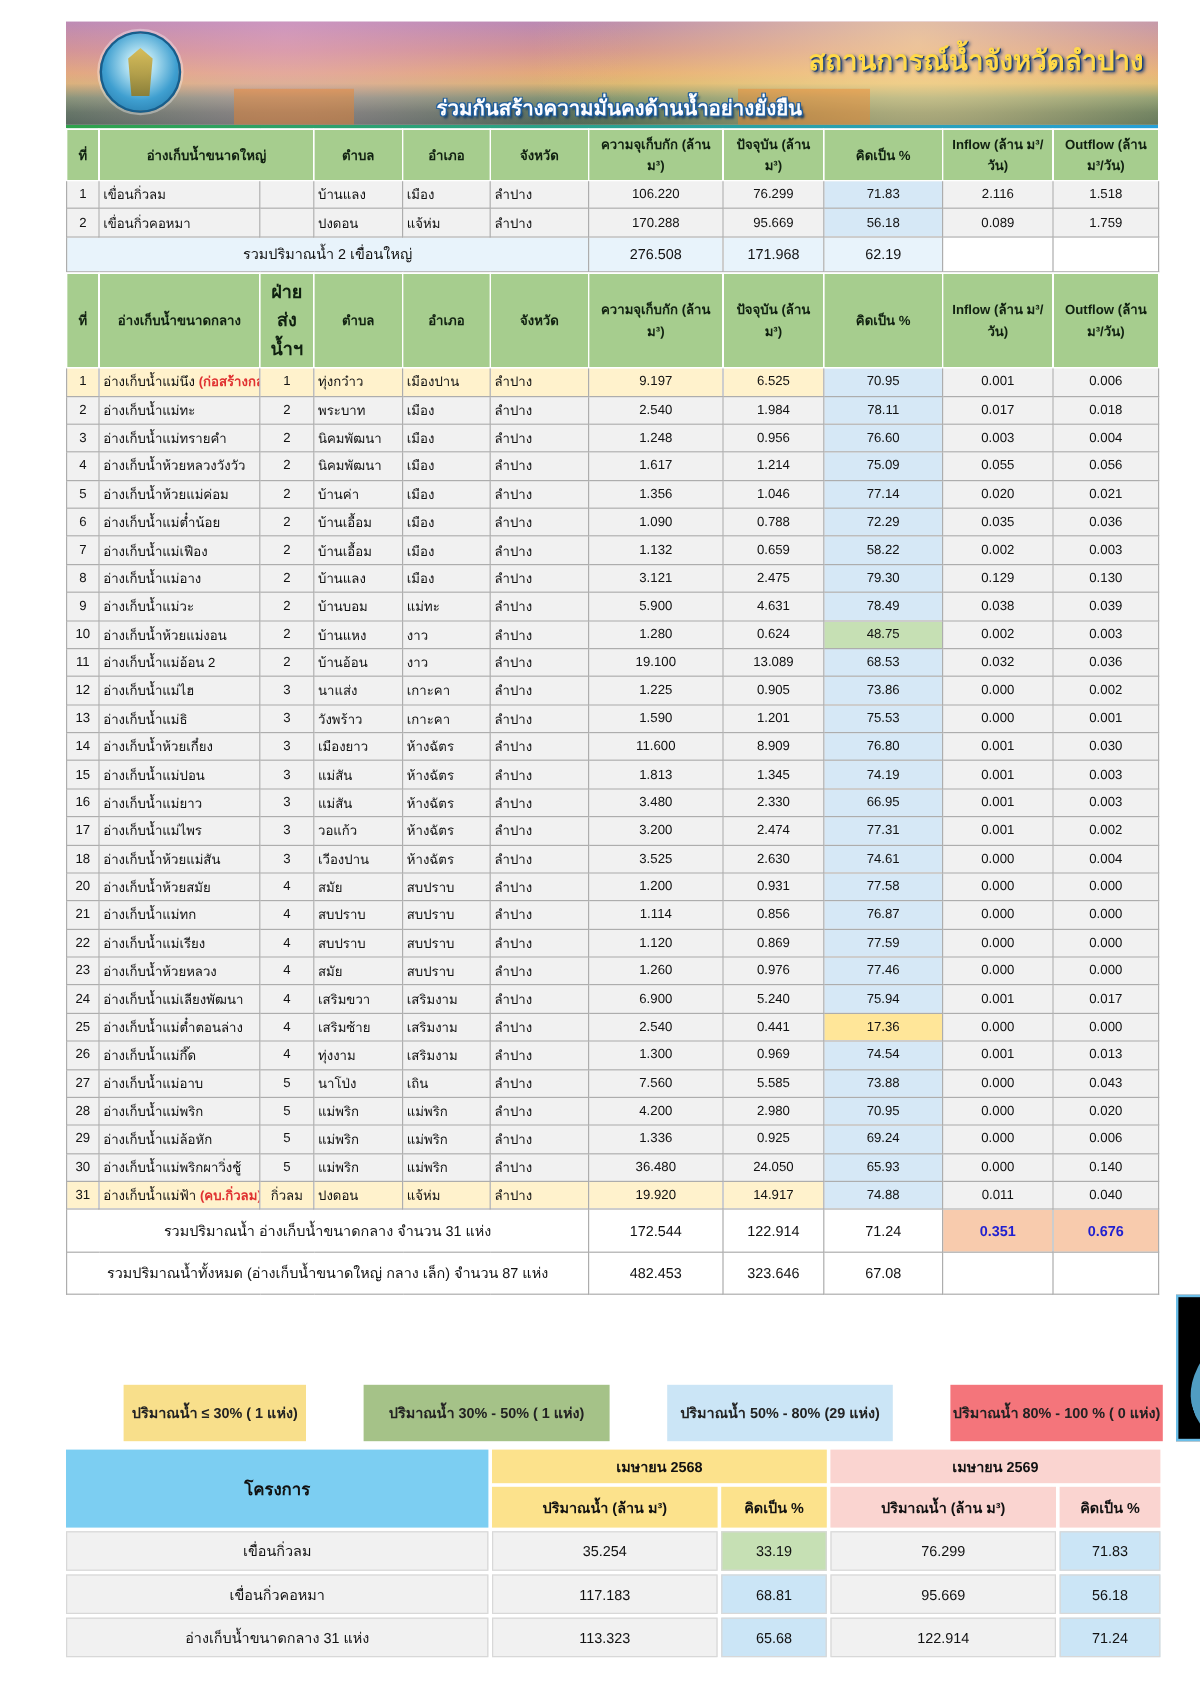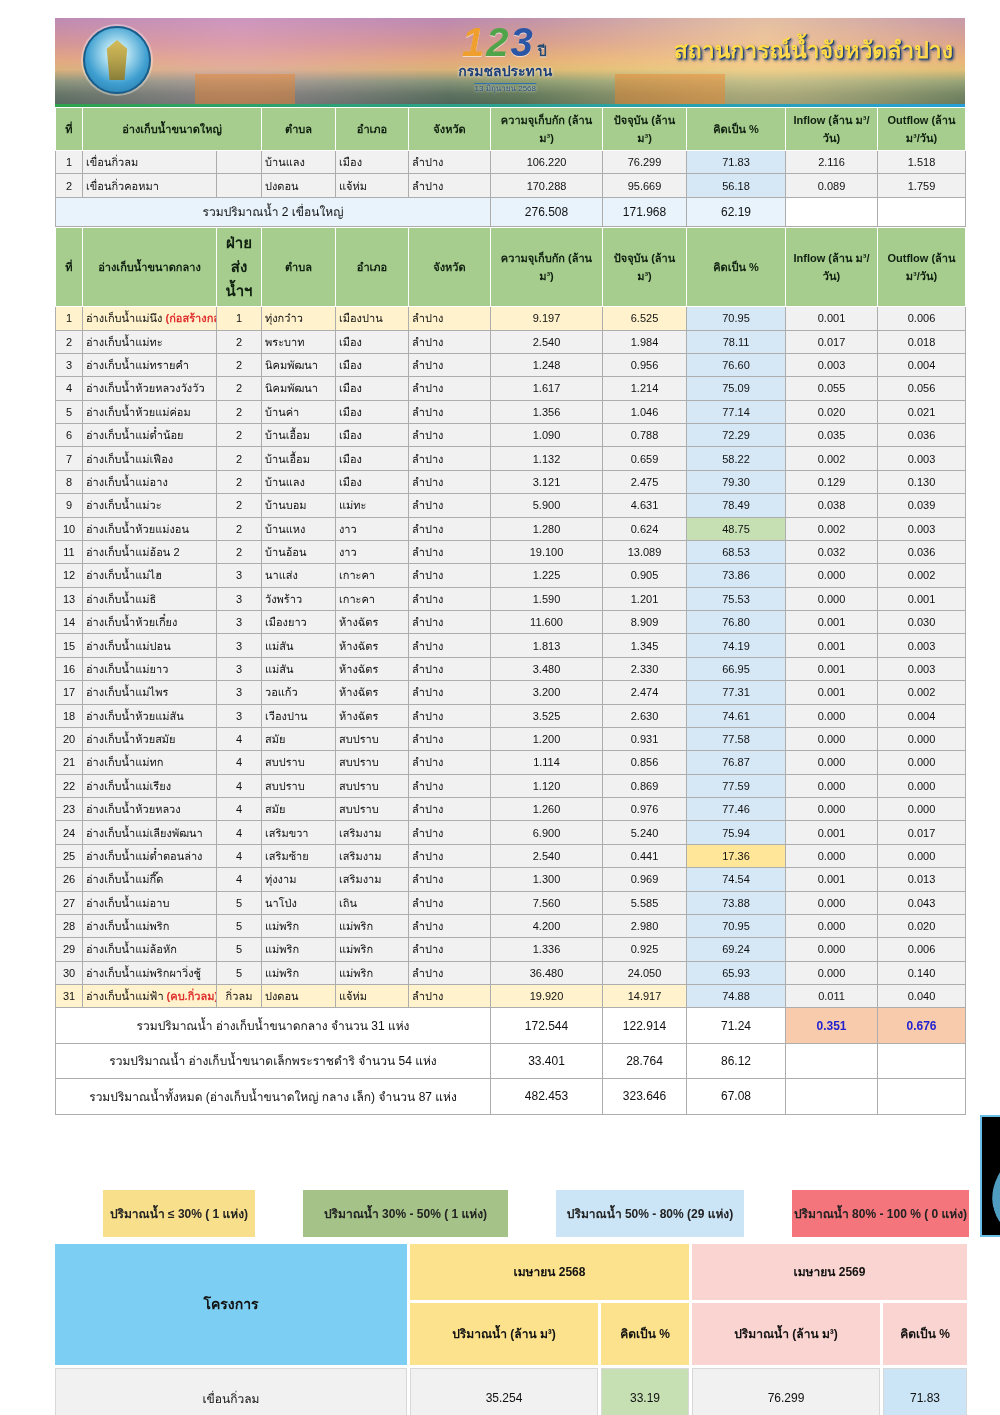--- a/index.html
+++ b/index.html
@@ -72,21 +72,21 @@
     border:10px solid #5FB9E4;border-right-color:transparent;border-bottom-color:#8ED2ee;
     transform:rotate(-18deg);opacity:.85;}
   .hl-small{position:absolute;top:14px;left:62px;color:#F08A1E;font-size:10px;font-weight:bold;font-style:italic;}
   .hl-num{position:absolute;top:24px;left:28px;font-size:34px;font-weight:bold;font-style:italic;color:#F08A1E;
     text-shadow:-2px -2px 0 #fff,2px -2px 0 #fff,-2px 2px 0 #fff,2px 2px 0 #fff,3px 3px 0 #d86f10;}
   .hl-cap{position:absolute;bottom:12px;left:0;right:0;text-align:center;color:#2d8fc4;font-size:10.5px;font-weight:bold;
     text-shadow:0 0 2px #fff;}
 
   
   table.cmp{border-collapse:separate;border-spacing:3px;table-layout:fixed;width:916px;margin:4px 0 0 -3px;font-size:12px;}
-  table.cmp th,table.cmp td{padding:17px;overflow:hidden;}
+  table.cmp th,table.cmp td{padding:3px;overflow:hidden;}
   table.cmp th{font-weight:bold;}
   .c-proj{background:#7CCEF2;font-size:14px;}
   .c-y68{background:#FCE28C;height:22px;}
   .c-y69{background:#FAD4D0;}
   .c-y68sub{background:#FCE28C;height:28px;}
   .c-y69sub{background:#FAD4D0;height:28px;}
   table.cmp td{background:#F1F1F1;border:1px solid #D8D8D8;text-align:center;height:25px;}
   table.cmp td.blue{background:#CBE5F6;}
   table.cmp td.green{background:#C6E0B4;}
 </style>
@@ -94,26 +94,22 @@
 <body>
 
 <div class="page">
 
   <div class="banner">
     <div class="block1"></div>
     <div class="block2"></div>
     <div class="seal">
         <div class="inner"></div>
       </div>
-    <div class="rid-logo">
-      <div class="rid-digits"><span class="d1">1</span><span class="d2">2</span><span class="d3">3</span><span class="yr">ปี</span></div>
-      <div class="rid-dept">กรมชลประทาน</div>
-      <div class="rid-date">13 มิถุนายน 2568</div>
-    </div>
     <div class="banner-title">สถานการณ์น้ำจังหวัดลำปาง</div>
+    <div class="tagline">ร่วมกันสร้างความมั่นคงด้านน้ำอย่างยั่งยืน</div>
   </div>
 
   <div class="greenstrip"></div>
 
   <table class="main">
     <colgroup>
         <col style="width:27px">
         <col style="width:134px">
         <col style="width:45px">
         <col style="width:74px">
@@ -599,28 +595,20 @@
         </tr>
         <tr class="msum">
           <td colspan="6">รวมปริมาณน้ำ อ่างเก็บน้ำขนาดกลาง จำนวน 31 แห่ง</td>
           <td>172.544</td>
           <td>122.914</td>
           <td>71.24</td>
           <td class="peach">0.351</td>
           <td class="peach">0.676</td>
         </tr>
         <tr class="msum">
-          <td colspan="6">รวมปริมาณน้ำ อ่างเก็บน้ำขนาดเล็กพระราชดำริ  จำนวน 54  แห่ง</td>
-          <td>33.401</td>
-          <td>28.764</td>
-          <td>86.12</td>
-          <td class="white"></td>
-          <td class="white"></td>
-        </tr>
-        <tr class="msum">
           <td colspan="6">รวมปริมาณน้ำทั้งหมด (อ่างเก็บน้ำขนาดใหญ่ กลาง เล็ก) จำนวน 87 แห่ง</td>
           <td>482.453</td>
           <td>323.646</td>
           <td>67.08</td>
           <td class="white"></td>
           <td class="white"></td>
         </tr>
       </tbody>
   </table>
 

